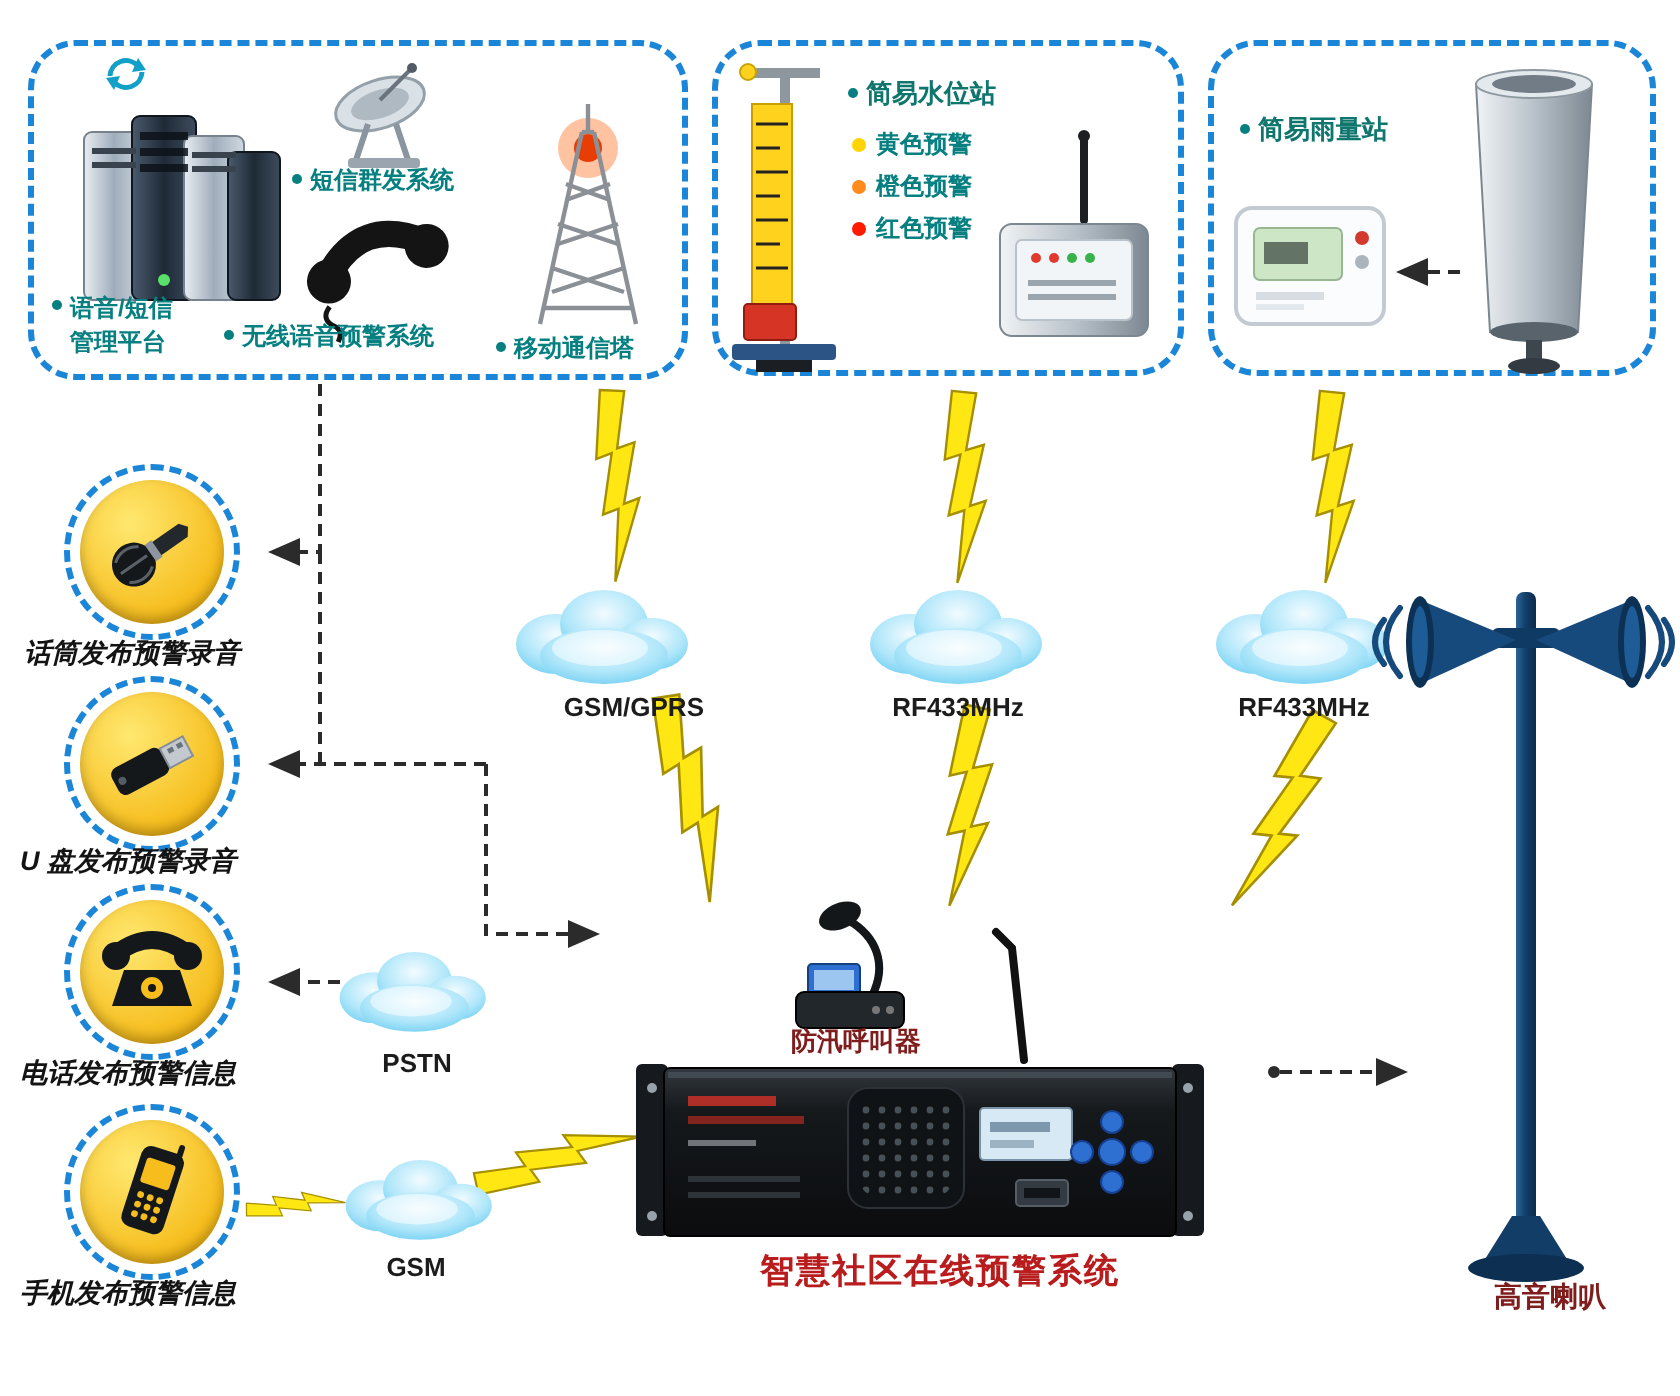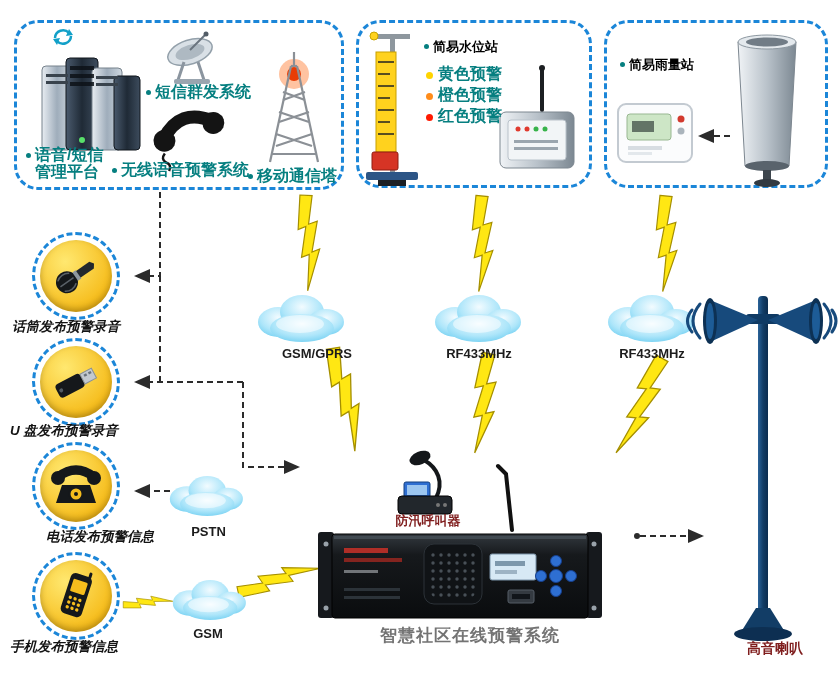--- a/index.html
+++ b/index.html
@@ -7,26 +7,26 @@
   .stage { position:relative; width:840px; height:698px; background:#fff; overflow:hidden; }
 
   .dash-box { position:absolute; border:3px dashed #1b86d8; border-radius:24px; background:#fff; z-index:1; }
   #box-platform { left:14px; top:20px; width:330px; height:170px; }
   #box-water    { left:356px; top:20px; width:236px; height:168px; }
   #box-rain     { left:604px; top:20px; width:224px; height:168px; }
 
   .art { position:absolute; left:0; top:0; z-index:3; }
 
   .lbl { position:absolute; white-space:nowrap; z-index:5; }
-  .teal { color:#067f80; font-weight:700; font-size:16px; }
-  .teal-big { color:#000000; font-weight:700; font-size:13px; }
+  .teal { color:#067f80; font-weight:700; font-size:12px; }
+  .teal-big { color:#0f766e; font-weight:700; font-size:13px; }
   .black { color:#7f1d1d; font-weight:700; font-size:13px; }
   .cloud-lbl { color:#1c1c1c; font-weight:700; font-size:13px; text-align:center; }
   .src-lbl { color:#141414; font-weight:700; font-size:13.5px;font-style:italic; }
-  .sys-lbl { color:#737373; font-weight:600; font-size:17px; text-align:center; letter-spacing:1px; }
+  .sys-lbl { color:#b91c1c; font-weight:600; font-size:17px; text-align:center; letter-spacing:1px; }
 
   .dot { display:inline-block; width:5px; height:5px; border-radius:50%; background:#067f80; margin-right:4px; vertical-align:2px; }
   .wdot { display:inline-block; width:7px; height:7px; border-radius:50%; margin-right:5px; vertical-align:0px; }
   .two-line { display:inline-block; white-space:pre-line; vertical-align:top; line-height:17px; }
 
   .src-ring { position:absolute; width:88px; height:88px; border:3px dashed #1b86d8; border-radius:50%;
               display:flex; align-items:center; justify-content:center; z-index:4; }
   .src-disc { width:72px; height:72px; border-radius:50%;
               background:radial-gradient(circle at 35% 30%, #ffe870, #f6bd1d 70%, #e8a606);
               box-shadow:inset 0 -3px 6px rgba(0,0,0,.25);
@@ -385,20 +385,20 @@
               <circle cx="30" cy="38" r="1.7"></circle>
           </g>
           <rect x="31" y="-2" width="3" height="7" rx="1.5" fill="#15181b"></rect>
         </g>
       </svg>
     </div>
   </div>
 
   <div class="lbl src-lbl" style="left:12px; top:318px;">话筒发布预警录音</div>
   <div class="lbl src-lbl" style="left:10px; top:422px;">U 盘发布预警录音</div>
-  <div class="lbl src-lbl" style="left:10px; top:528px;margin-left:36px;">电话发布预警信息</div>
+  <div class="lbl src-lbl" style="left:10px; top:528px;">电话发布预警信息</div>
   <div class="lbl src-lbl" style="left:10px; top:638px;">手机发布预警信息</div>
 
   <div class="lbl black" style="left:378px; top:512px; width:100px; text-align:center;">防汛呼叫器</div>
   <div class="lbl sys-lbl" style="left:340px; top:624px; width:260px;">智慧社区在线预警系统</div>
   <div class="lbl black" style="left:705px; top:640px; width:140px; text-align:center; font-size:14px;">高音喇叭</div>
 
 </div>
 
 </body></html>

